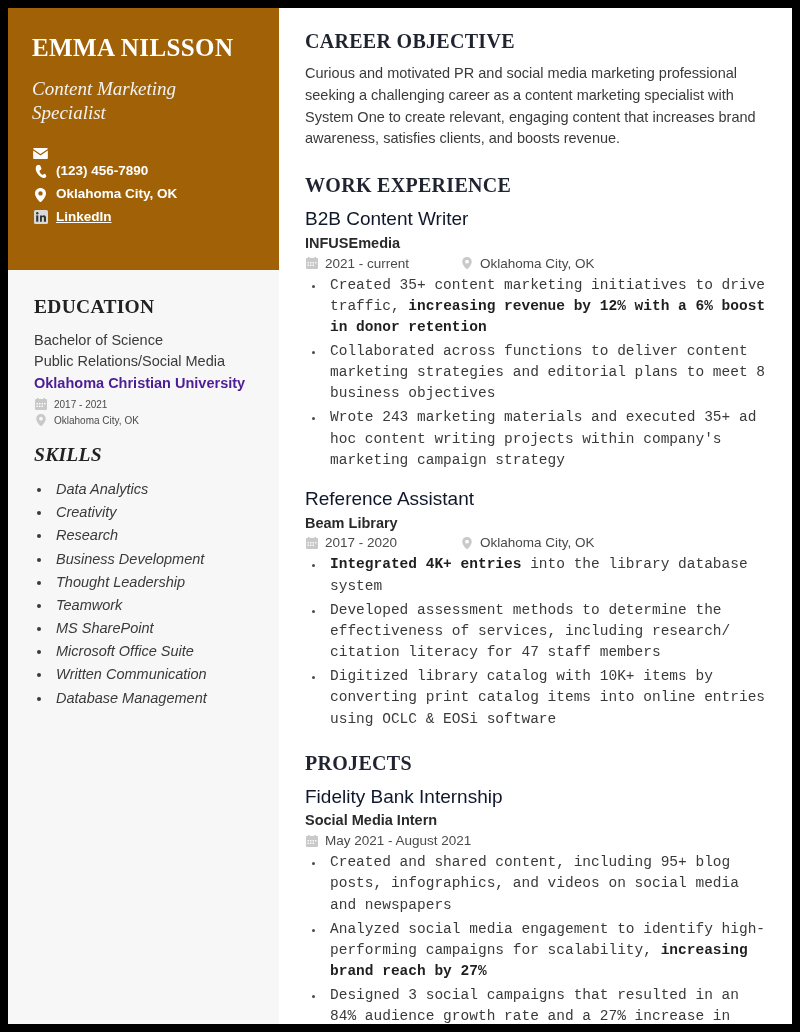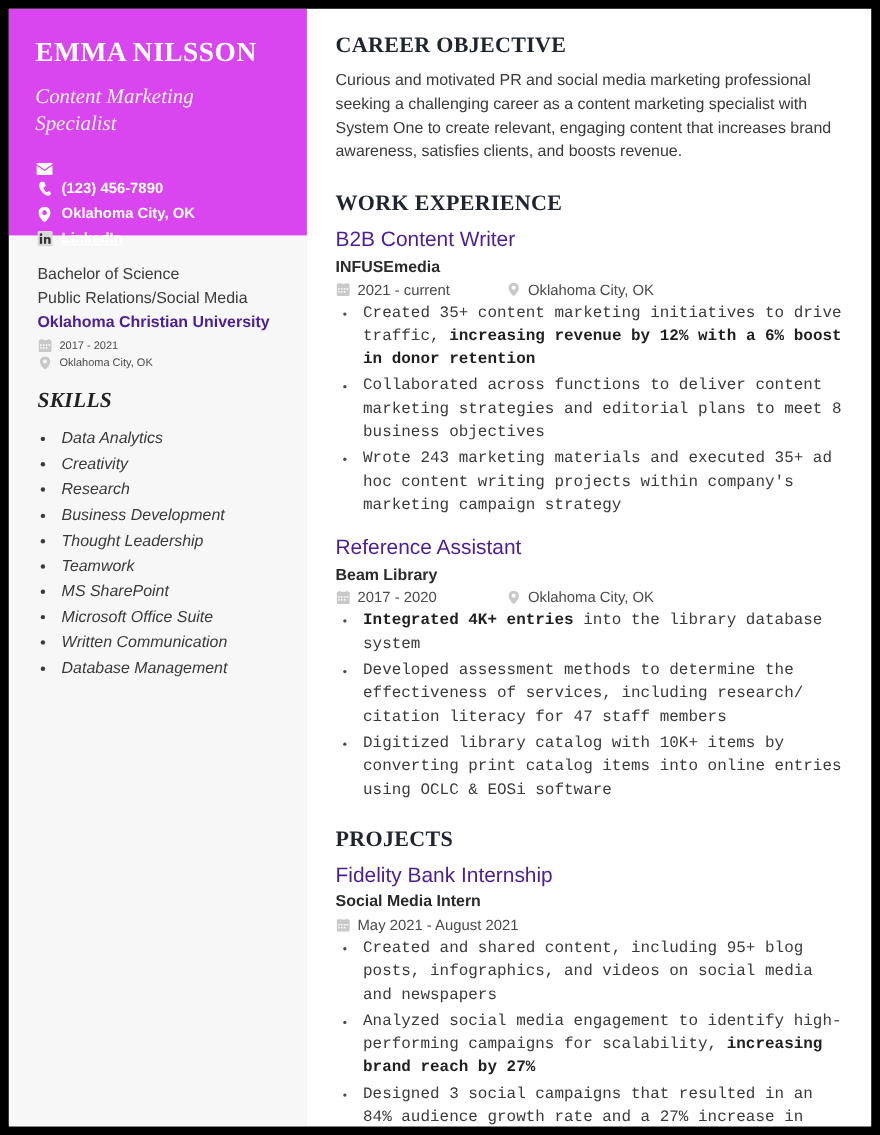--- a/index.html
+++ b/index.html
@@ -26,24 +26,24 @@
   }
 
   
   .sidebar {
     width: 271px;
     flex: 0 0 271px;
     background: #f7f7f7;
     position: relative;
   }
   .sidebar-header {
-    background: #d946ef;
+    background: #a16207;
     color: #ffffff;
     padding: 26px 40px 26px 24px;
-    height: 206px;
+    height: 262px;
     box-sizing: border-box;
   }
   .cand-name {
     font-family: "Liberation Serif", serif;
     font-weight: bold;
     font-size: 25px;
     letter-spacing: 0.4px;
     line-height: 1.15;
     margin: 0 0 14px 0;
     color: #ffffff;
@@ -161,21 +161,21 @@
     color: #3a3a3a;
     margin: 0;
   }
   .section { margin-bottom: 18px; }
   .section.work { margin-top: 24px; }
   .section.projects { margin-top: 22px; }
 
   .entry { margin-bottom: 16px; }
   .entry-title {
     font-size: 19px;
-    color: #4c1d95;
+    color: #0f172a;
     font-weight: normal;
     line-height: 1.3;
     margin: 0 0 2px 0;
   }
   .entry-org {
     font-size: 14.5px;
     font-weight: bold;
     color: #2a2a2a;
     margin: 0 0 3px 0;
     line-height: 1.3;
@@ -272,20 +272,21 @@
           </span>
           <a class="contact-link" href="#">LinkedIn</a>
         </li>
 
       </ul>
     </div>
 
     <div class="sidebar-body">
 
       <section>
+        <h2 class="side-heading">EDUCATION</h2>
         <div class="edu-degree">Bachelor of Science</div>
         <div class="edu-field">Public Relations/Social Media</div>
         <div class="edu-school">Oklahoma Christian University</div>
         <div class="meta-row">
           <span class="ico">
             <svg width="12" height="12" viewBox="0 0 12 12" fill="currentColor">
               <rect x="0" y="1" width="12" height="11" rx="1"></rect>
               <rect x="2" y="0" width="1.6" height="2.4"></rect>
               <rect x="8.4" y="0" width="1.6" height="2.4"></rect>
               <rect x="1.5" y="5" width="1.4" height="1.4" fill="#ffffff"></rect>

